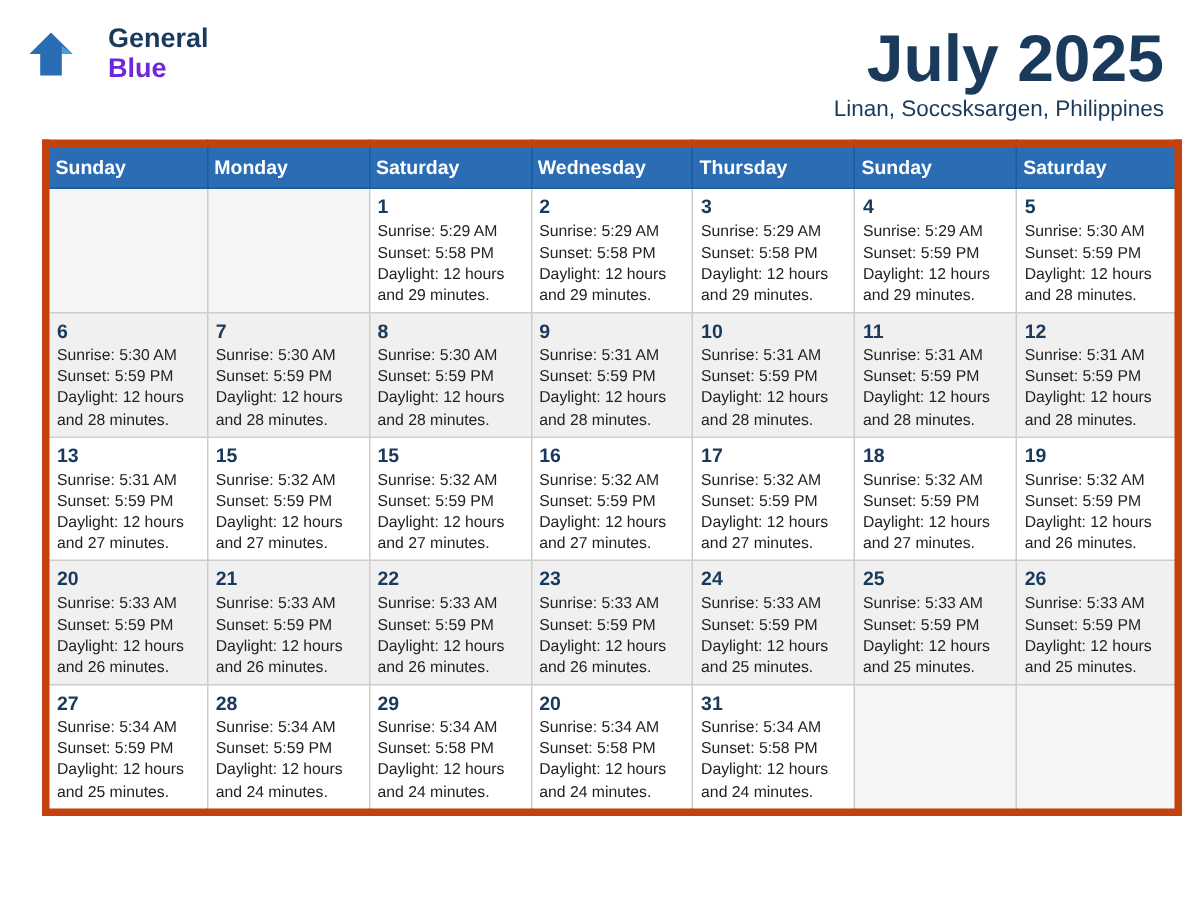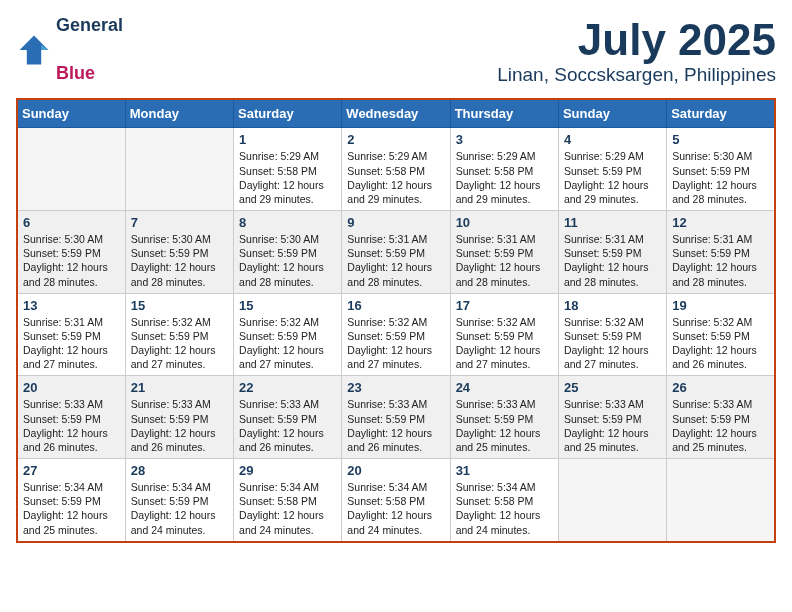--- a/index.html
+++ b/index.html
@@ -12,48 +12,49 @@
     }
     .header {
       display: flex;
       justify-content: space-between;
       align-items: flex-start;
       margin-bottom: 12px;
     }
     .logo {
       display: flex;
       align-items: center;
-      gap: 4px;
+      gap: 20px;
     }
     .logo-text {
       font-size: 18px;
       font-weight: bold;
       color: #1a3a5c;
       line-height: 1.1;
     }
     .logo-blue { color: #1a6cb5; }
     .logo-icon {
       width: 36px;
       height: 36px;
     }
     .title-block { text-align: right; }
     .month-title {
       font-size: 44px;
       font-weight: bold;
       color: #1a3a5c;
       line-height: 1.1;
     }
     .location {
-      font-size: 19px;
+      font-size: 15px;
       color: #1a3a5c;
     }
     .calendar {
       width: 100%;
       border-collapse: collapse;
-      border: 2px solid #c2410c;
+      border: 5px solid #c2410c;
+      margin-left: 12px;
     }
     .calendar th {
       background: #2a6db5;
       color: #fff;
       font-size: 13px;
       font-weight: bold;
       padding: 6px 4px;
       text-align: left;
       border: 1px solid #1a5a9a;
     }
@@ -90,21 +91,21 @@
 <body>
 
 <div class="header">
   <div class="logo">
     <svg class="logo-icon" viewBox="0 0 40 40">
       <polygon points="20,4 36,20 28,20 28,36 12,36 12,20 4,20" fill="#2a6db5"></polygon>
       <polygon points="28,14 36,20 28,20" fill="#4a9fd5"></polygon>
     </svg>
     <div>
       <div class="logo-text" style="color:#1a3a5c;">General</div>
-      <div class="logo-text logo-blue" style="color:#be185d;margin-top:28px;">Blue</div>
+      <div class="logo-text logo-blue" style="color:#6d28d9;">Blue</div>
     </div>
   </div>
   <div class="title-block">
     <div class="month-title">July 2025</div>
     <div class="location">Linan, Soccsksargen, Philippines</div>
   </div>
 </div>
 
 <table class="calendar">
   <thead>

